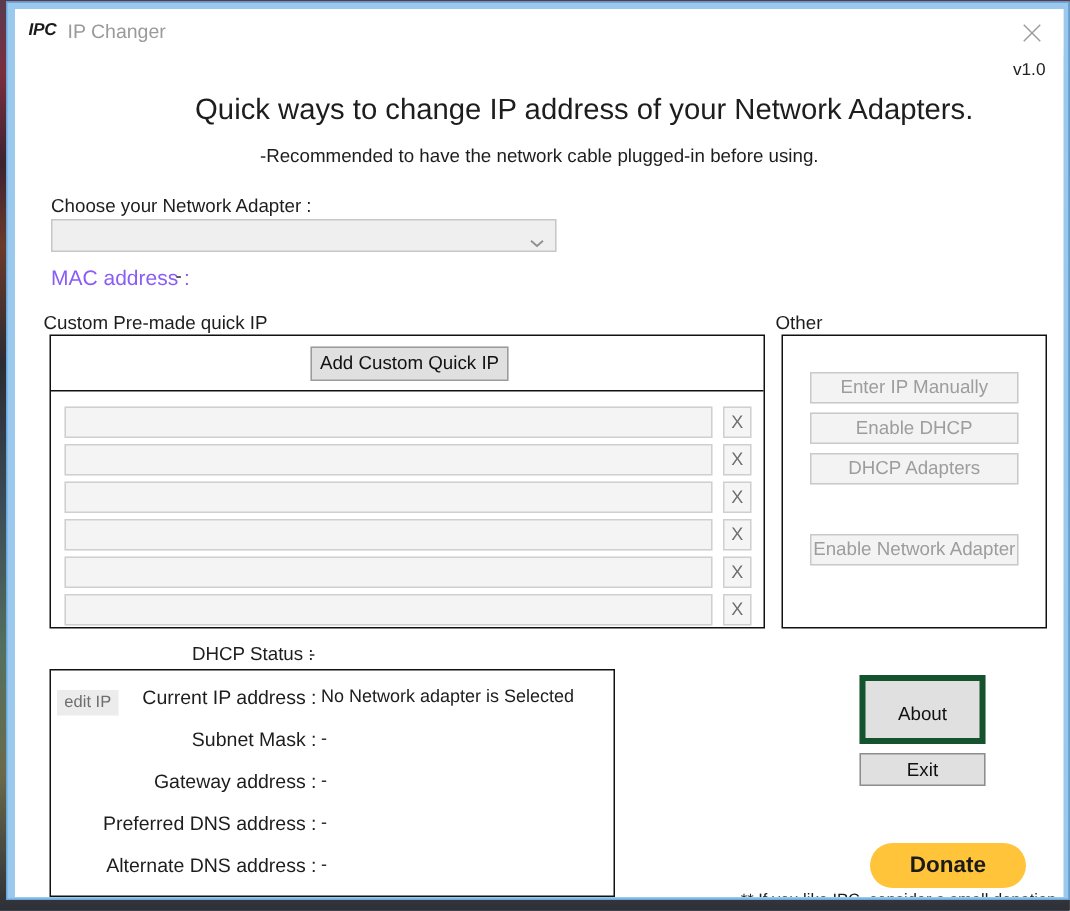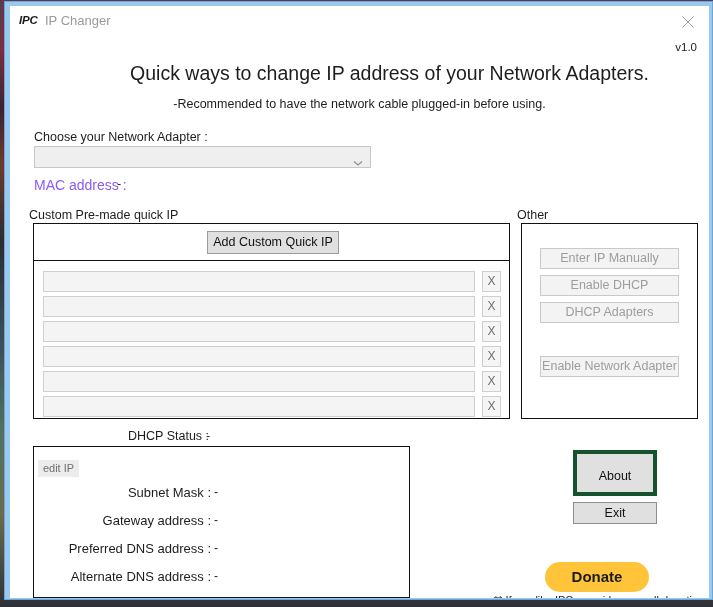--- a/index.html
+++ b/index.html
@@ -295,21 +295,21 @@
     border: 1px solid #8d8d8d;
     box-sizing: border-box;
     font-size: 12.5px;
     color: #111;
     text-align: center;
     line-height: 20px;
     cursor: default;
   }
   #donate-btn {
     position: absolute;
-    left: 535px; top: 556px;
+    left: 570px; top: 556px;
     width: 104px; height: 30px;
     background: #ffc439;
     border-radius: 15px;
     font-size: 15px;
     font-weight: bold;
     color: #1b1b1b;
     text-align: center;
     line-height: 30px;
     cursor: default;
   }
@@ -393,20 +393,24 @@
       <div class="other-btn" style="top:51px">Enable DHCP</div>
       <div class="other-btn" style="top:78px">DHCP Adapters</div>
       <div class="other-btn" style="top:132px">Enable Network Adapter</div>
     </div>
 
     <span class="dhcp-status-label">DHCP Status :</span>
     <span class="dhcp-status-value">-</span>
 
     <div id="ip-panel">
       <div id="edit-ip-btn">edit IP</div>
+      <div class="ip-row" style="top:10px">
+        <span class="ip-label">Current IP address :</span>
+        <span class="ip-value">No Network adapter is Selected</span>
+      </div>
       <div class="ip-row" style="top:38px">
         <span class="ip-label">Subnet Mask :</span>
         <span class="ip-value">-</span>
       </div>
       <div class="ip-row" style="top:66px">
         <span class="ip-label">Gateway address :</span>
         <span class="ip-value">-</span>
       </div>
       <div class="ip-row" style="top:94px">
         <span class="ip-label">Preferred DNS address :</span>

